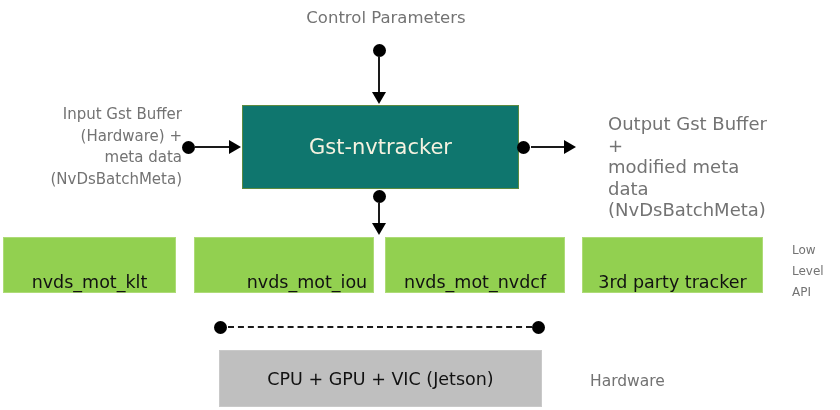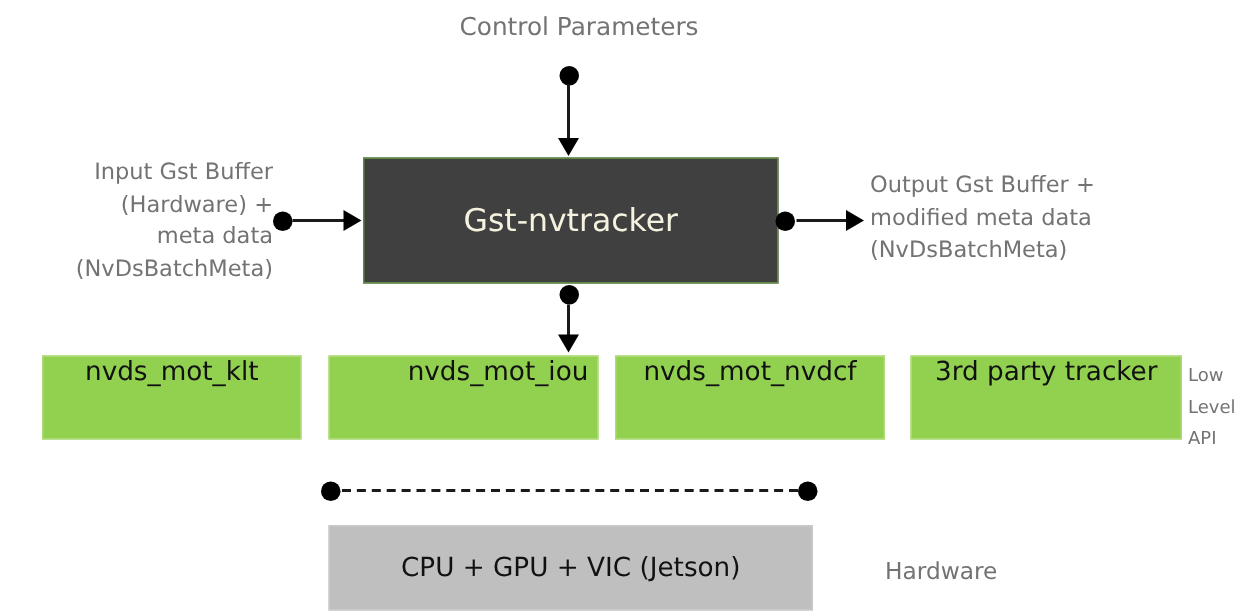--- a/index.html
+++ b/index.html
@@ -47,49 +47,48 @@
   .dashed-line {
     position: absolute;
     height: 0;
     border-top: 2px dashed #1a1a1a;
   }
 
   
   .plugin-box {
     position: absolute;
     left: 242px; top: 105px; width: 277px; height: 84px;
-    background: #404040;
+    background: #0f766e;
     border: 1px solid #5d8a40;
     display: flex; align-items: center; justify-content: center;
     color: #f5f2e0;
     font-size: 21px;
   }
 
   
   .input-label {
     left: 20px; top: 104px; width: 162px;
     text-align: right;
     font-size: 15px; line-height: 21.5px;
   }
   .output-label {
-    left: 580px; top: 113px; width: 170px;
+    left: 608px; top: 113px; width: 170px;
     text-align: left;
-    font-size: 15px; line-height: 21.5px;
+    font-size: 18px; line-height: 21.5px;
   }
 
   
   .tracker-box {
     position: absolute;
     top: 237px; height: 56px;
     background: #92d050;
     border: 1px solid #aedb77;
-    display: flex; align-items: flex-start; justify-content: center;
+    display: flex; align-items: flex-end; justify-content: center;
     font-size: 17.5px;
     color: #111;
-    margin-left: 25px;
   }
   .tracker-klt   { left: 3px;   width: 173px; }
   .tracker-iou   { left: 194px; width: 180px; padding-left: 46px; }
   .tracker-nvdcf { left: 385px; width: 180px; }
   .tracker-3rd   { left: 582px; width: 181px; }
 
   .low-level-api {
     left: 792px; top: 240px; width: 48px;
     font-size: 12px; line-height: 21px;
   }

